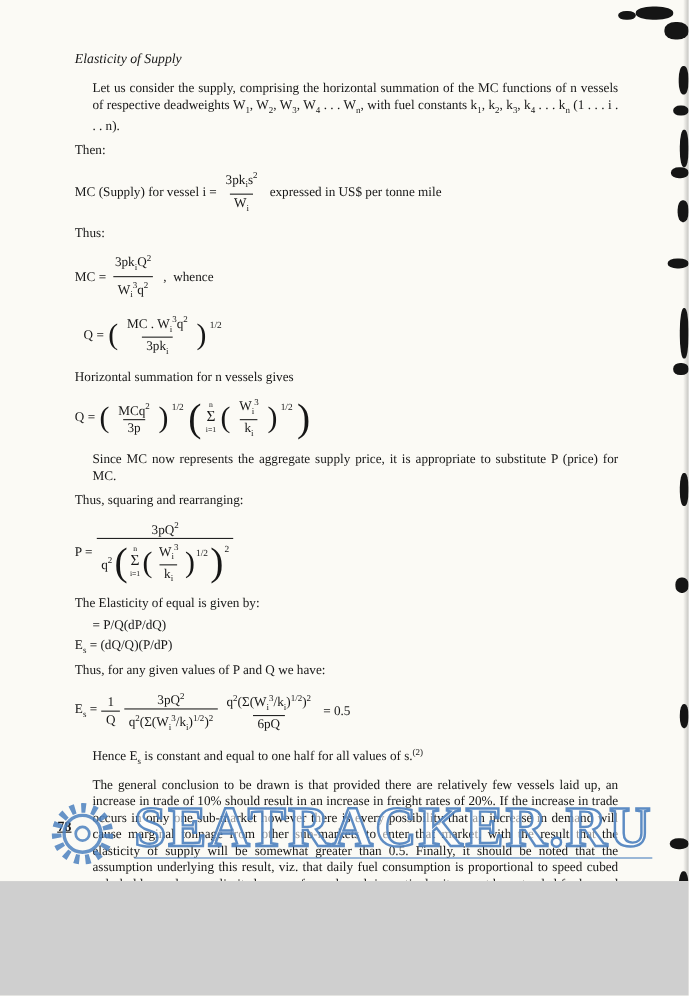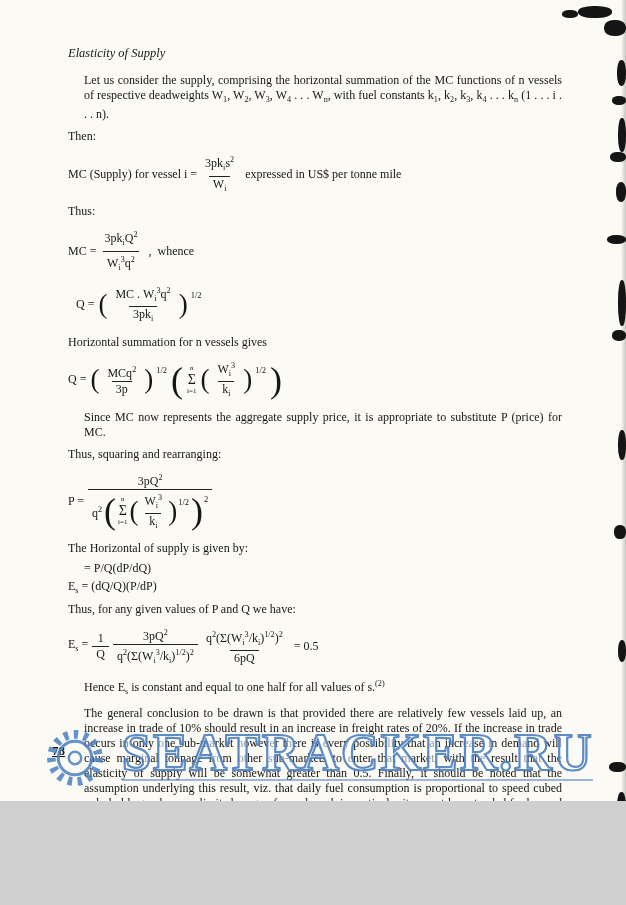--- a/index.html
+++ b/index.html
@@ -142,21 +142,21 @@
             <span class="den">k<sub>i</sub></span>
           </span>
           <span class="bp">)</span>
           <span class="exp">1/2</span>
           <span class="bp2">)</span>
           <span class="exp exp-lo">2</span>
         </span>
       </span>
     </div>
 
-    <p class="label">The Horizontal of supply is given by:</p>
+    <p class="label">The Elasticity of equal is given by:</p>
 
     <p class="eq-line indented">= P/Q(dP/dQ)</p>
     <p class="eq-line">E<sub>s</sub> = (dQ/Q)(P/dP)</p>
 
 
     <p class="label">Thus, for any given values of P and Q we have:</p>
 
     <div class="formula">
       <span class="flead">E<sub>s</sub> =</span>
       <span class="frac">

